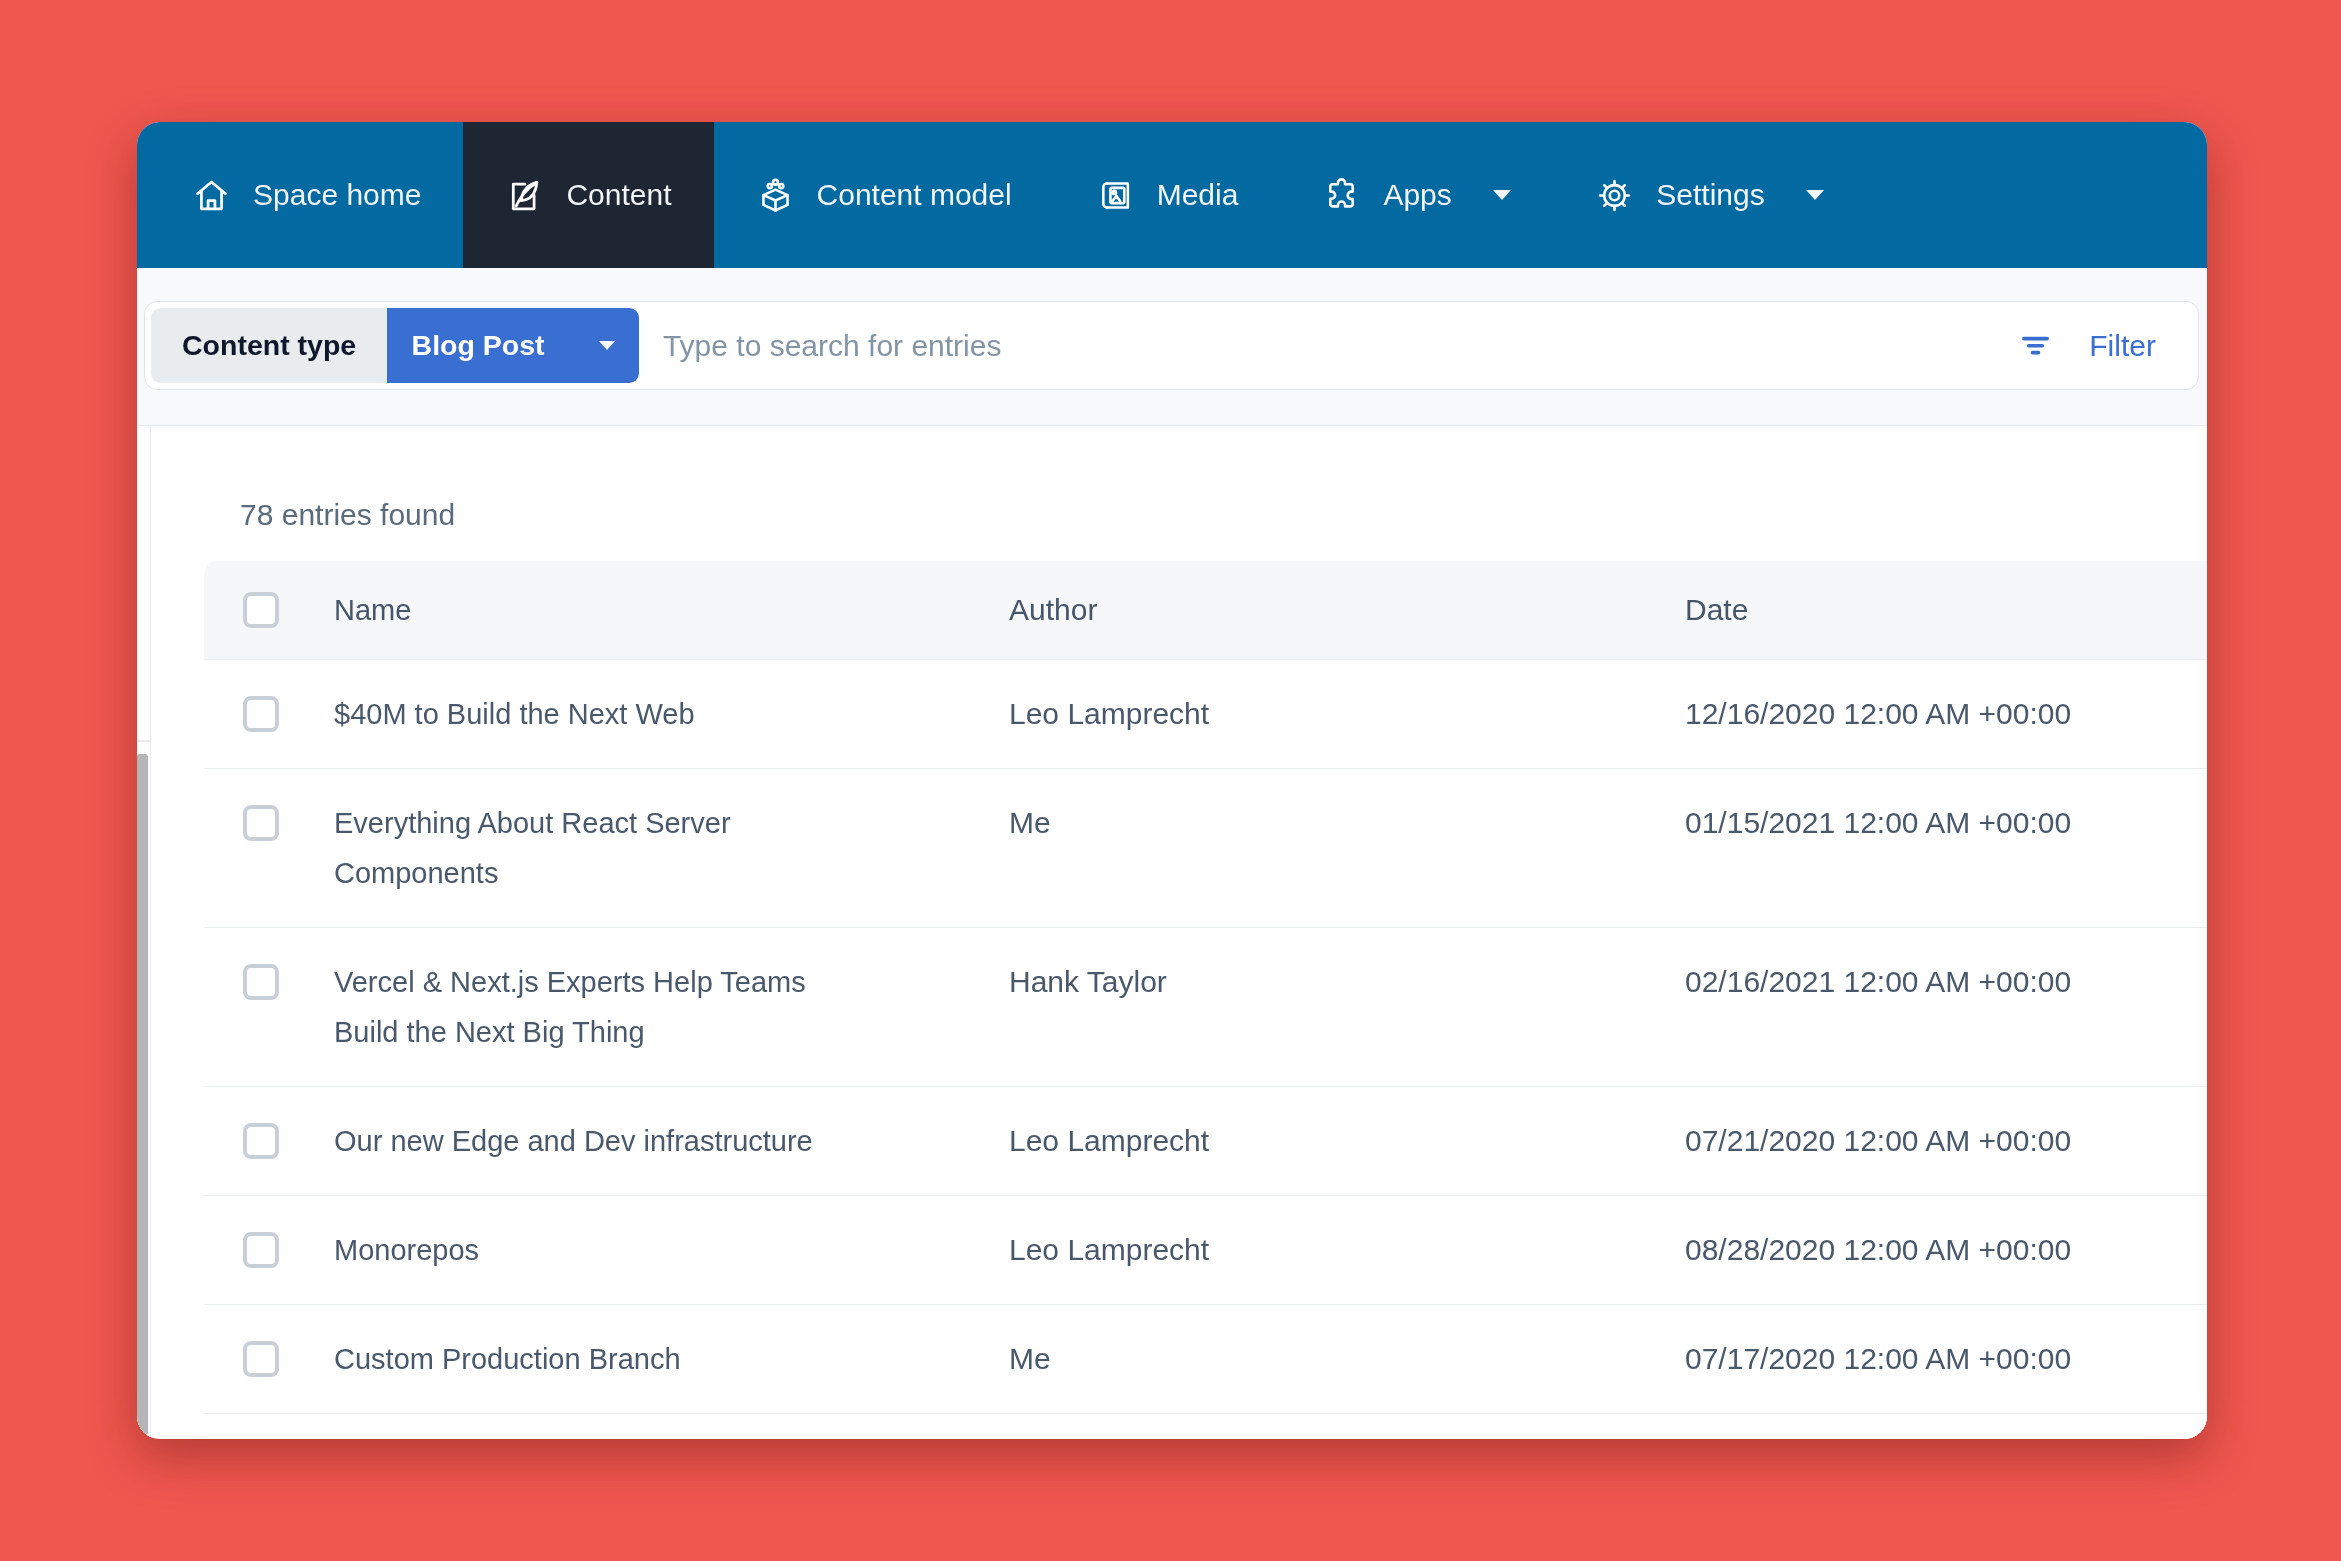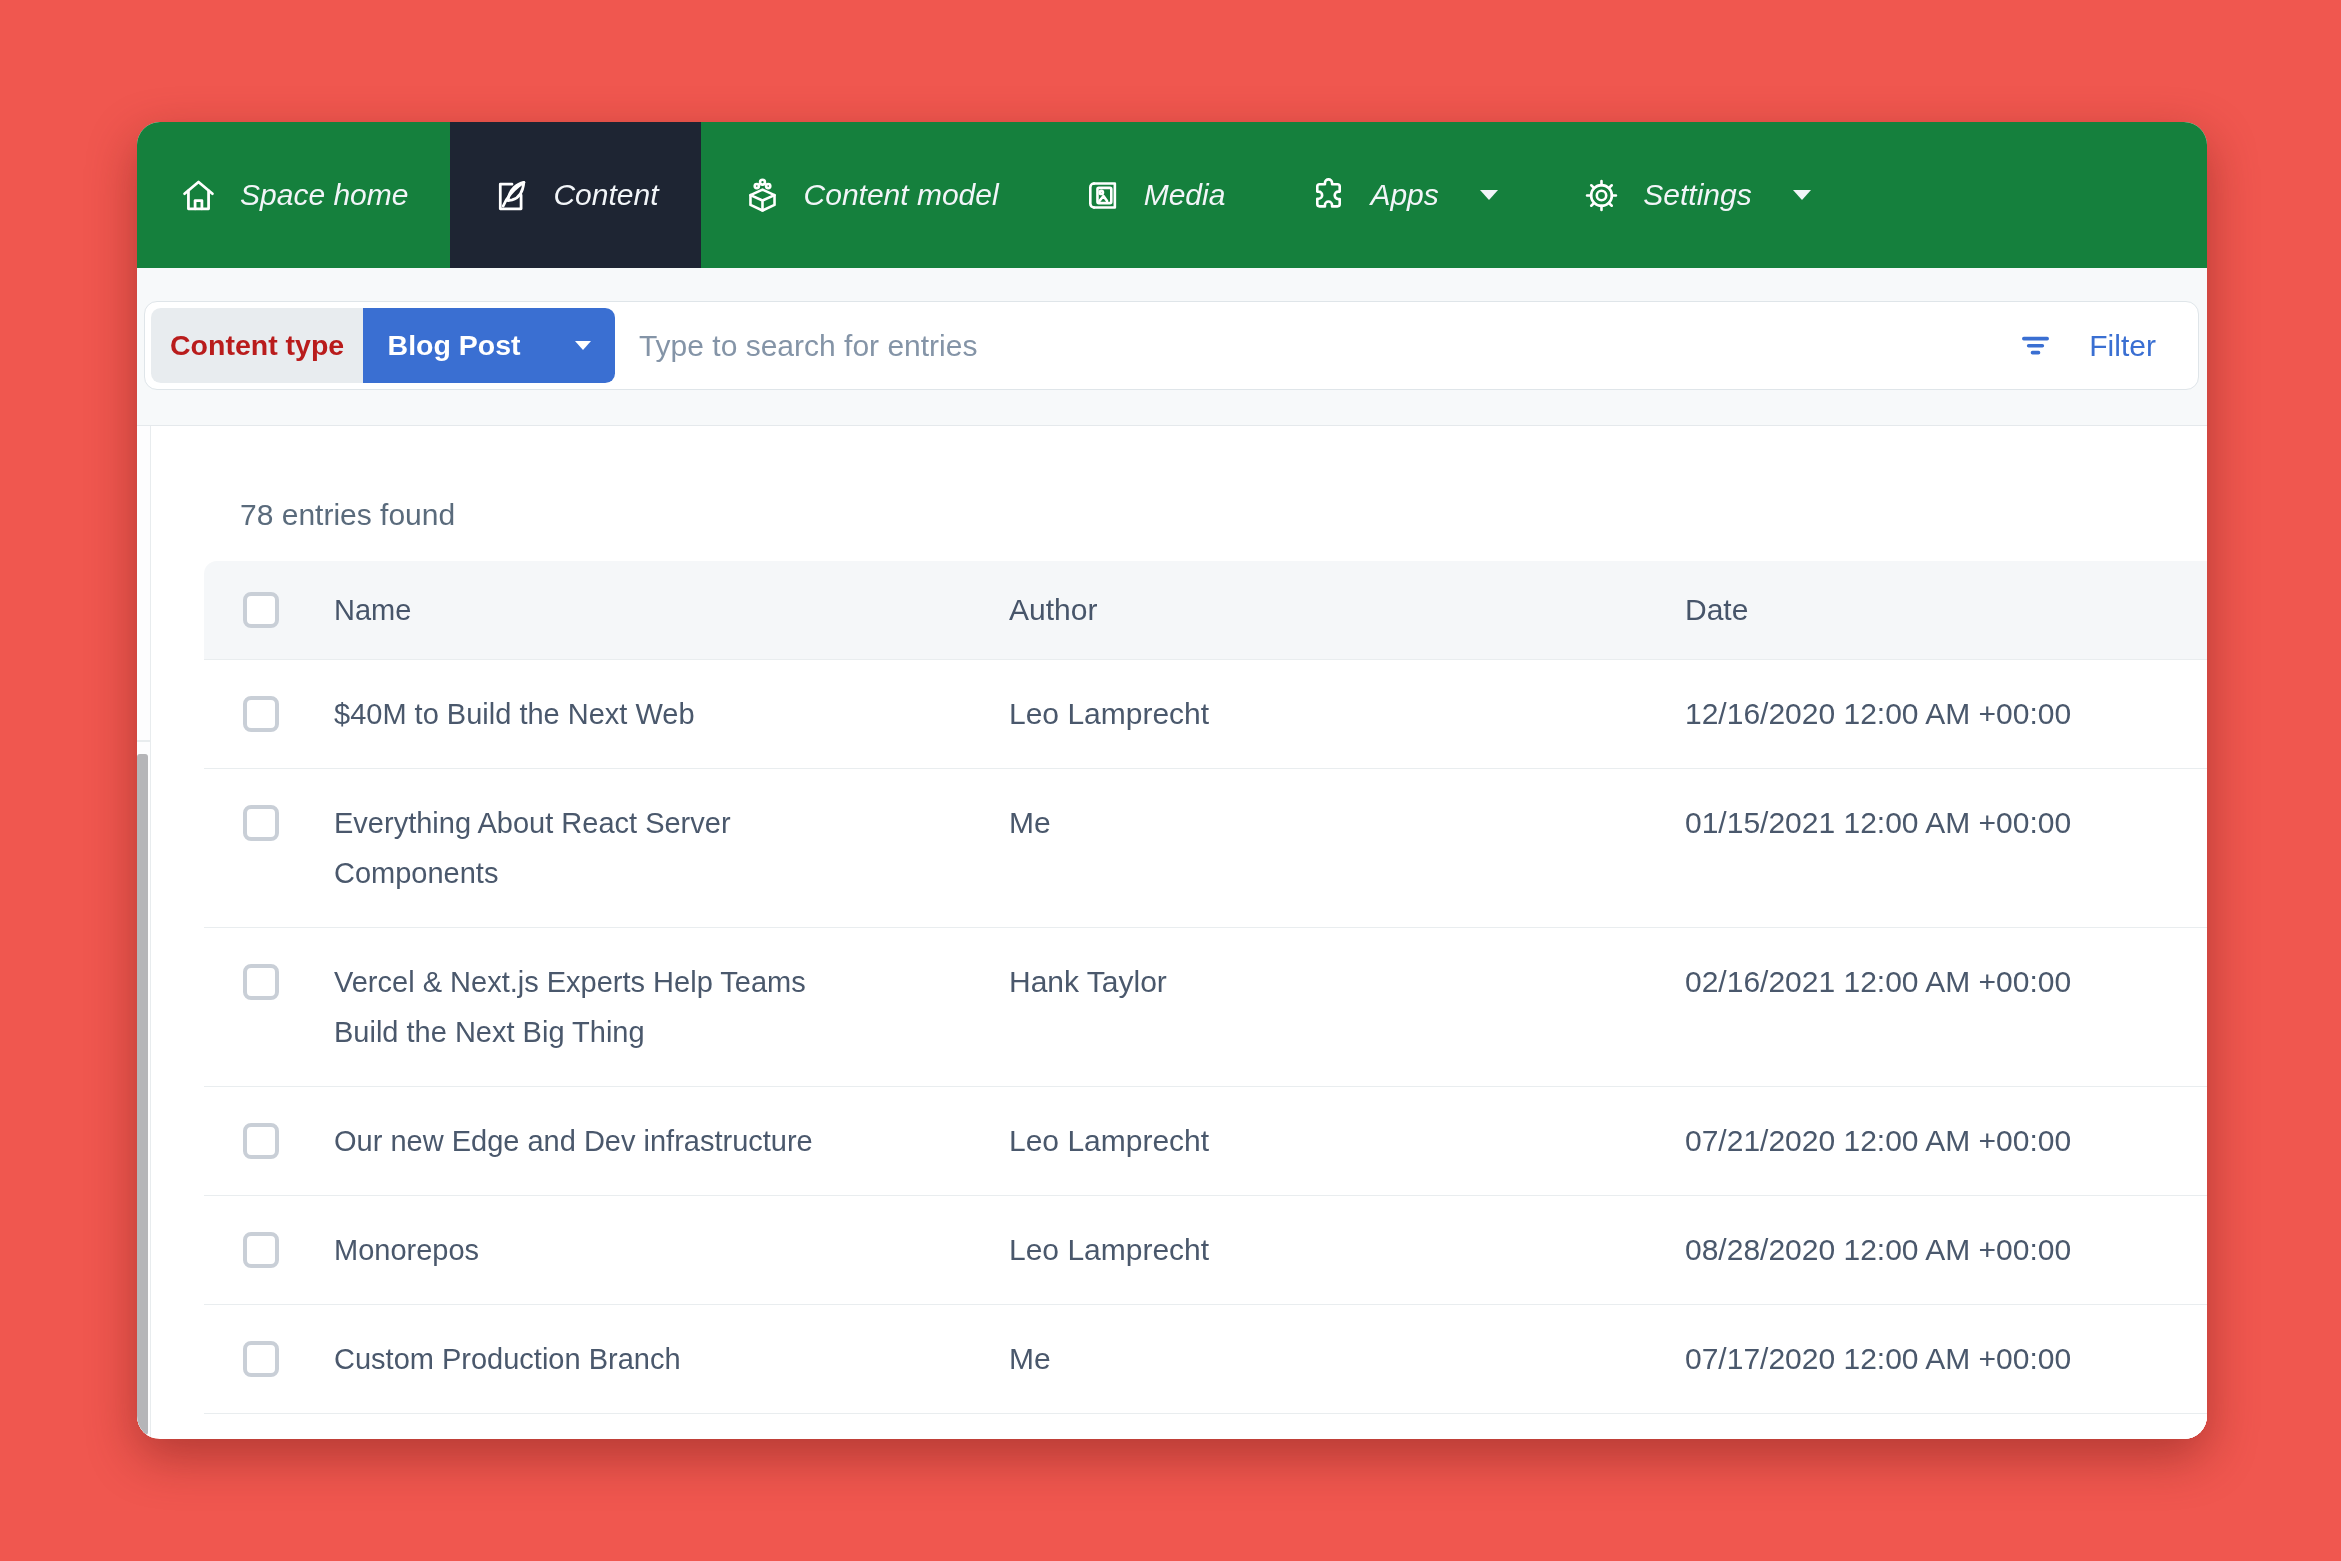--- a/index.html
+++ b/index.html
@@ -12,24 +12,23 @@
   }
   .window {
     position:absolute; left:137px; top:122px;
     width:2070px; height:1317px;
     background:#ffffff; border-radius:23px;
     overflow:hidden;
     box-shadow:0 18px 49px rgba(105,22,18,.45);
   }
   
   .topnav {
-    height:146px; background:#15803d;
+    height:146px; background:#0369a1;
     display:flex; align-items:stretch;
-    padding-left:0;
-    font-style:italic;
+    padding-left:13px;
   }
   .nav-item {
     display:flex; align-items:center; gap:22px;
     padding:0 42px; cursor:pointer;
     color:#f2f5f8; font-size:30px; white-space:nowrap;
   }
   .nav-item.active { background:#1e2533; }
   .nav-icon { width:39px; height:39px; display:inline-flex; }
   .nav-icon svg { width:39px; height:39px; }
   .caret {
@@ -43,22 +42,22 @@
     border-bottom:1.6px solid #e5e9ec;
     position:relative;
   }
   .searchbar {
     position:absolute; left:6.5px; right:8.1px; top:33px; height:89px;
     background:#ffffff; border:1.6px solid #dfe5e9; border-radius:13px;
     display:flex; align-items:center; padding:0 0 0 6.5px;
   }
   .ct-group { display:flex; height:75px; border-radius:9.8px; overflow:hidden; flex:none; }
   .ct-label {
-    background:#e8ecef; color:#b91c1c; font-weight:bold; font-size:28.5px;
-    display:flex; align-items:center; padding:0 19px;
+    background:#e8ecef; color:#0f172a; font-weight:bold; font-size:28.5px;
+    display:flex; align-items:center; padding:0 31px;
   }
   .ct-value {
     background:#3a6fd2; color:#ffffff; font-weight:bold; font-size:28.5px;
     border:none; cursor:pointer; font-family:inherit;
     display:flex; align-items:center; padding:0 24.4px;
   }
   .ct-caret {
     width:0; height:0; margin-left:54px;
     border-left:8.1px solid transparent; border-right:8.1px solid transparent;
     border-top:9.8px solid #ffffff;

